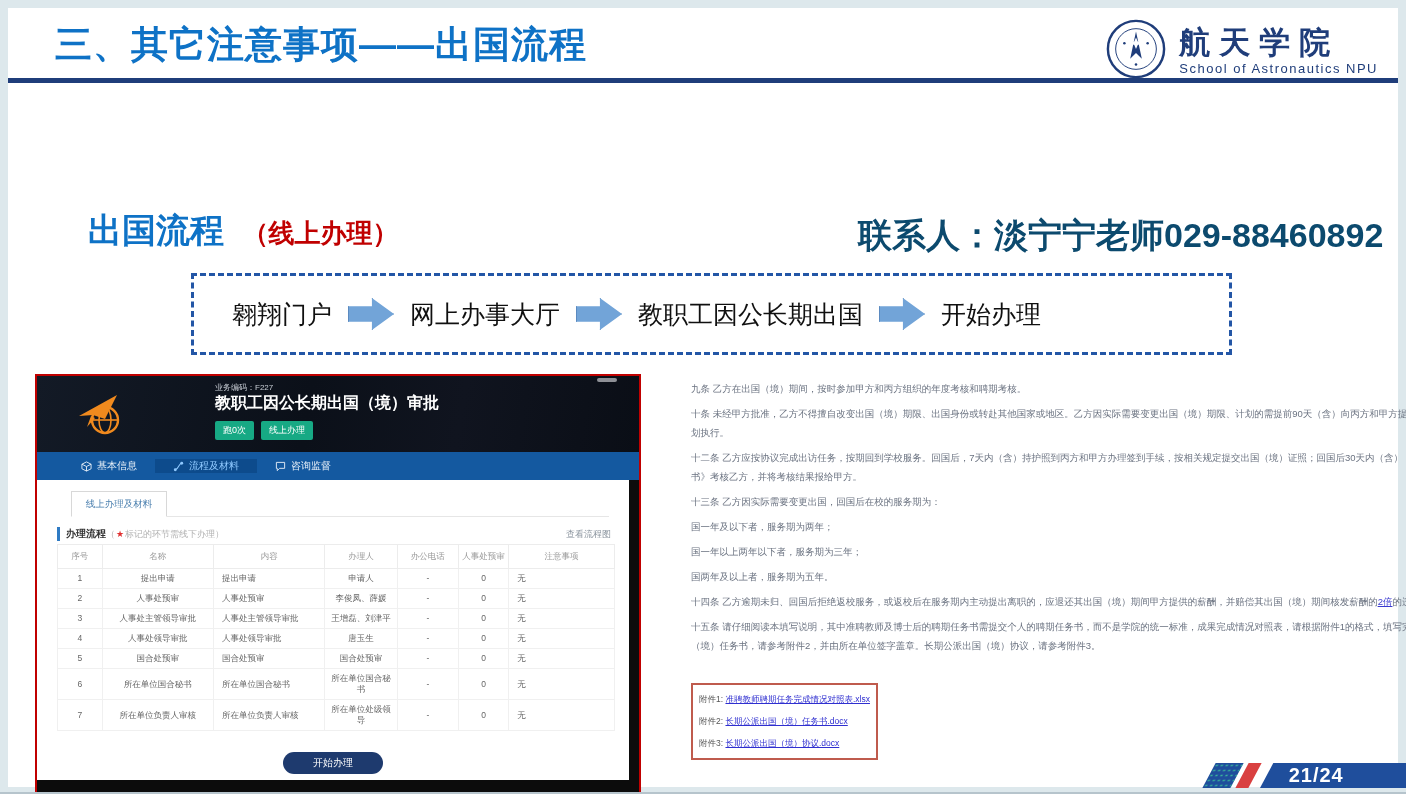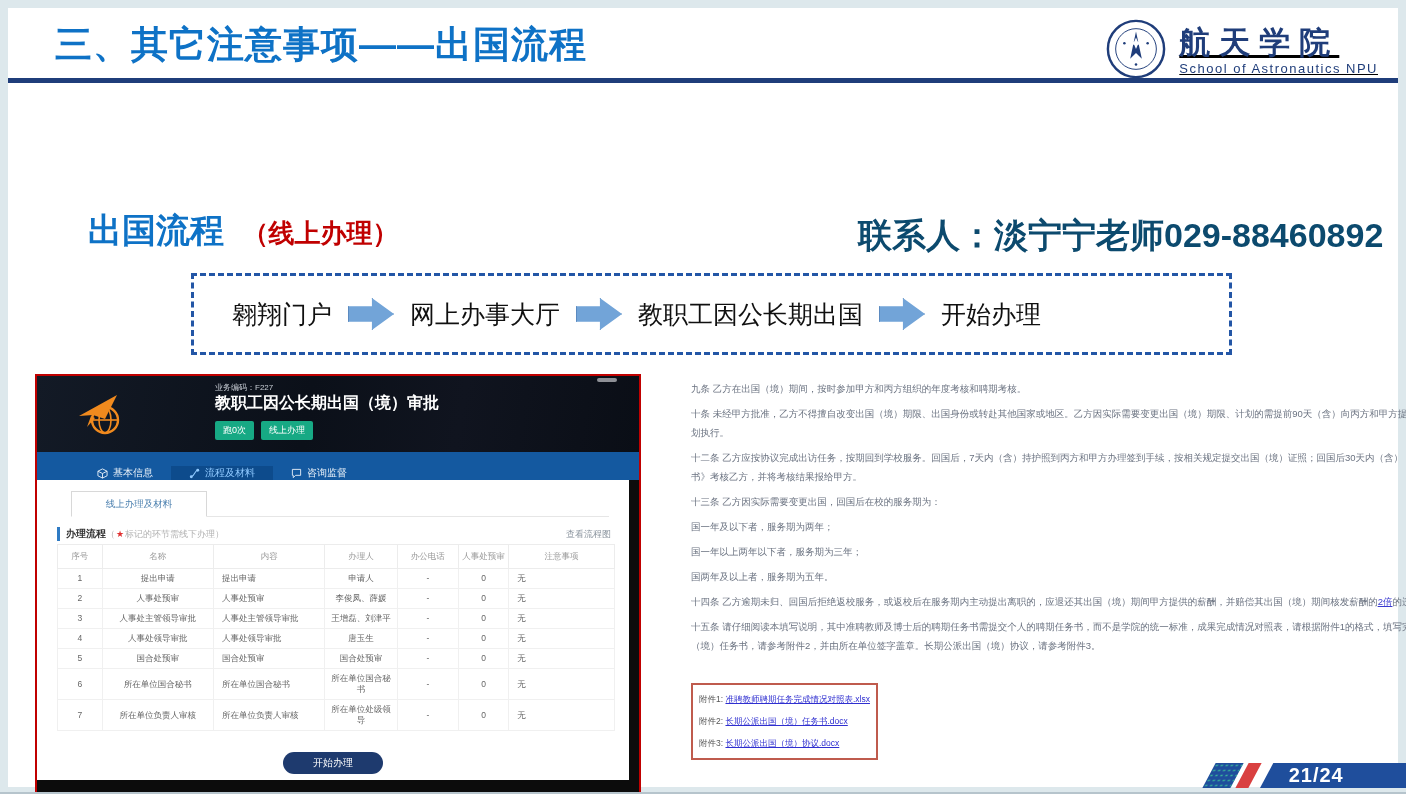--- a/index.html
+++ b/index.html
@@ -3,21 +3,21 @@
 <meta charset="utf-8">
 <style>
   * { margin:0; padding:0; box-sizing:border-box; }
   body { font-family:"Liberation Sans", sans-serif; background:#c9d4da; }
   #slide { position:relative; width:1406px; height:794px; background:#dde8ec; overflow:hidden; }
 
   
   .header-band { position:absolute; top:8px; left:8px; right:8px; height:70px; background:#ffffff; }
   .slide-title { position:absolute; left:47px; top:12px; font-size:37px; font-weight:800; color:#0e72c6; letter-spacing:1px; white-space:nowrap; }
   .navy-rule { position:absolute; top:78px; left:8px; right:8px; height:5px; background:#1f3d7a; }
-  .logo-wrap { position:absolute; top:10px; right:20px; display:flex; align-items:center; gap:12px;text-decoration:underline; }
+  .logo-wrap { position:absolute; top:10px; right:20px; display:flex; align-items:center; gap:12px; }
   .logo-text { text-align:left; }
   .logo-cn { font-family:"Liberation Serif", serif; font-size:31px; font-weight:700; color:#1f3d7a; letter-spacing:9px; line-height:32px; white-space:nowrap; }
   .logo-en { font-size:13px; color:#1f3d7a; letter-spacing:1.5px; white-space:nowrap; margin-top:2px; }
 
   
   .main { position:absolute; top:83px; left:8px; right:8px; bottom:7px; background:#ffffff; }
   .bottom-edge { position:absolute; left:0; right:0; bottom:0; height:2px; background:#b6c4cc; }
 
   .subtitle-row { position:absolute; top:125px; left:80px; white-space:nowrap; }
   .subtitle { font-size:34px; font-weight:800; color:#0e72c6; }
@@ -31,27 +31,27 @@
 
   
   .portal { position:absolute; top:291px; left:27px; width:606px; height:420px; border:2px solid #c00000; background:#0c0c0c; overflow:hidden; }
   .portal-header { position:relative; height:76px; background:linear-gradient(100deg,#131a26 0%,#0b1019 45%,#10141f 70%,#0a0e16 100%); }
   .portal-scrollbar { position:absolute; top:2px; right:22px; width:20px; height:4px; background:#8e9096; border-radius:2px; }
   .portal-emblem { position:absolute; left:40px; top:13px; }
   .portal-code { position:absolute; left:178px; top:6px; font-size:8px; color:#c8cdd4; }
   .portal-title { position:absolute; left:178px; top:17px; font-size:16px; font-weight:600; color:#ffffff; white-space:nowrap; }
   .portal-badges { position:absolute; left:178px; top:45px; display:flex; gap:7px;border-radius:7px; }
   .badge { background:#17a984; color:#fff; font-size:9px; padding:3px 8px; border-radius:2px; white-space:nowrap; }
-  .portal-nav { position:relative; height:28px; background:#1459a0; display:flex; align-items:flex-end; padding-left:42px; }
+  .portal-nav { position:relative; height:28px; background:#1459a0; display:flex; align-items:center; padding-left:26px; }
   .pnav-tab { display:flex; align-items:center; gap:5px; padding:0 18px; font-size:10px; color:#e8f0f8; cursor:pointer; }
   .pnav-tab.active { background:#0d4b8c; color:#8fc9ff; }
   .pnav-tab svg { display:block; }
   .portal-content { position:relative; height:308px; background:#0c0c0c; }
   .portal-white { position:absolute; left:0; top:0; right:10px; bottom:8px; background:#ffffff; overflow:hidden; }
-  .subtab { position:absolute; left:34px; top:11px; width:136px; height:26px; border:1px solid #d8d8d8; border-bottom:1px solid #ffffff; background:#fff; font-size:9.5px; color:#4a7fae; display:flex; align-items:center; justify-content:center; z-index:2; }
+  .subtab { position:absolute; left:34px; top:11px; width:96px; height:26px; border:1px solid #d8d8d8; border-bottom:1px solid #ffffff; background:#fff; font-size:9.5px; color:#4a7fae; display:flex; align-items:center; justify-content:center; z-index:2; }
   .subtab-line { position:absolute; left:34px; right:20px; top:36px; border-bottom:1px solid #e6e6e6; }
   .process-row { position:absolute; left:20px; right:18px; top:47px; display:flex; align-items:center; font-size:9px; }
   .process-label { font-size:10px; font-weight:700; color:#333; border-left:3px solid #2f7bc4; padding-left:6px; }
   .process-note-pre, .process-note { color:#b0b0b0; }
   .process-star { color:#e03030; margin:0 1px; }
   .view-flowchart { margin-left:auto; color:#88929c; cursor:pointer; }
   table.process { position:absolute; left:20px; right:18px; top:64px; width:558px; border-collapse:collapse; font-size:8.5px; color:#666; }
   table.process th { font-weight:400; color:#999; border:1px solid #ececec; height:24px; background:#fff; }
   table.process td { border:1px solid #f0f0f0; padding:4px 2px; text-align:center; line-height:11px; }
   table.process td.col2, table.process td.col6 { text-align:left; padding-left:8px; }

